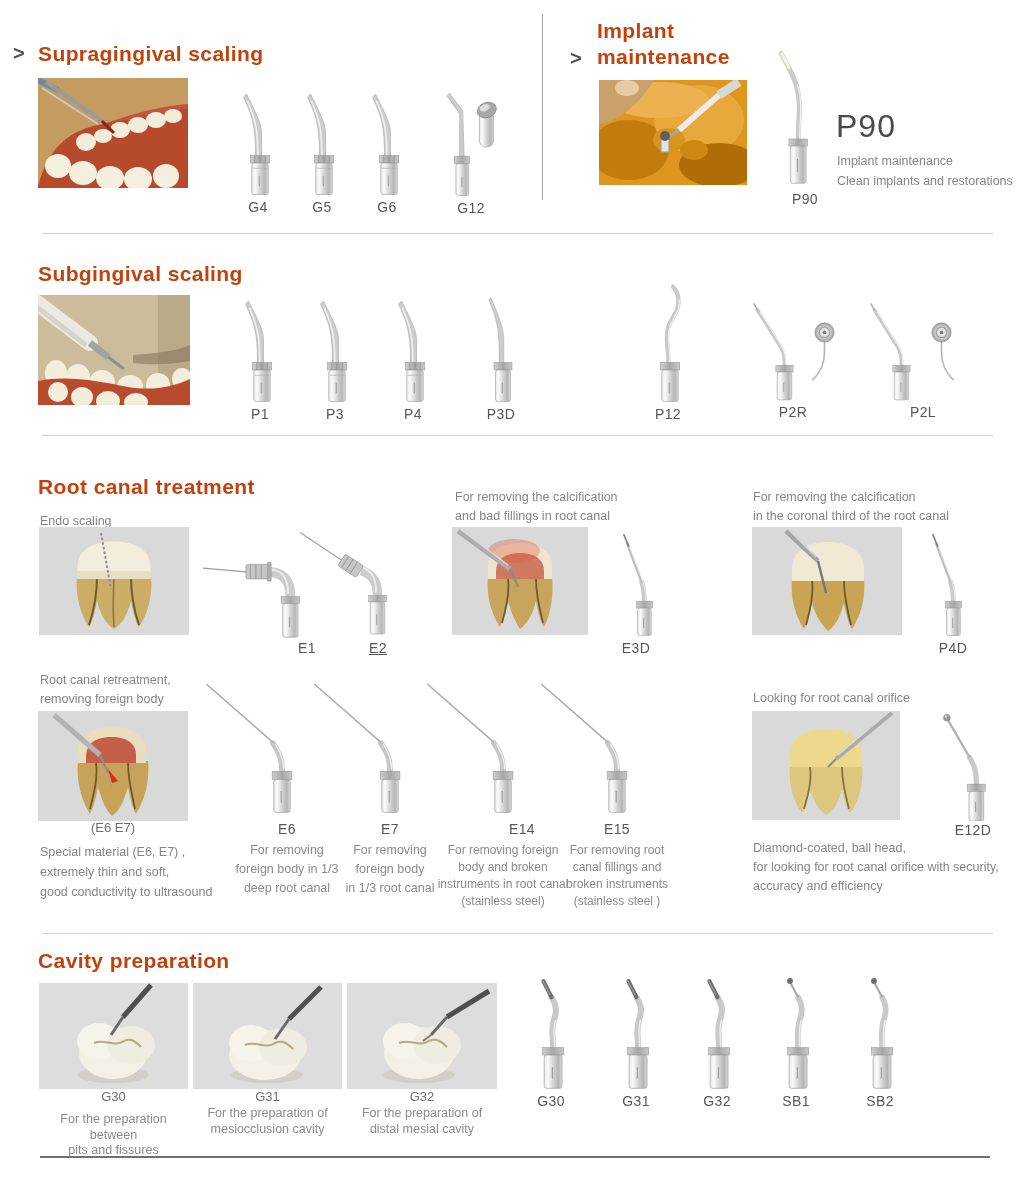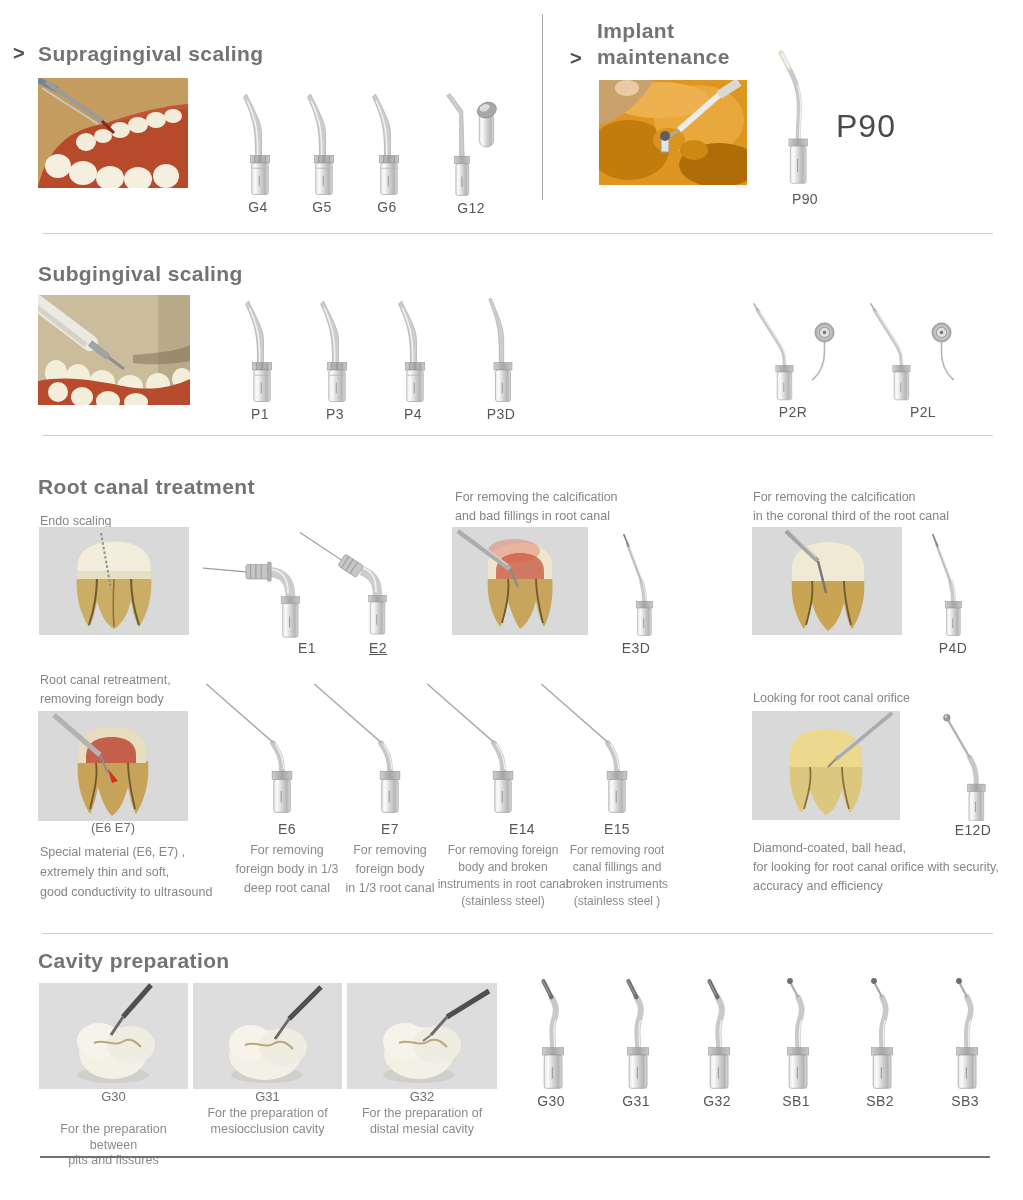--- a/index.html
+++ b/index.html
@@ -1,19 +1,19 @@
 <!DOCTYPE html>
 <html><head>
 <meta charset="utf-8">
 <style>
   html,body{margin:0;padding:0;background:#ffffff;}
   .page{position:relative;width:1023px;height:1200px;background:#ffffff;
         font-family:"Liberation Sans",sans-serif;overflow:hidden;}
   .abs{position:absolute;}
-  .sec-title{font-weight:bold;font-size:21px;color:#737373;letter-spacing:0.4px;white-space:nowrap;}
+  .sec-title{font-weight:bold;font-size:21px;color:#c2410c;letter-spacing:0.4px;white-space:nowrap;}
   .chev{font-weight:bold;font-size:20px;color:#4f4f4f;}
   .subtext{font-size:12.5px;color:#858585;line-height:18.5px;}
   .tip{display:flex;flex-direction:column;align-items:center;}
   .tip-label{font-size:14px;color:#565656;letter-spacing:0.4px;margin-top:3px;white-space:nowrap;}
   .tip-label-abs{position:absolute;font-size:14px;color:#565656;letter-spacing:0.4px;text-align:center;width:64px;}
   .caption{font-size:13px;color:#6f6f6f;text-align:center;}
   .desc{font-size:12.5px;color:#8a8a8a;text-align:center;line-height:19px;}
   .desc-sm{font-size:12px;color:#8a8a8a;text-align:center;line-height:17px;}
   .headline{font-size:32px;color:#4a4a4a;letter-spacing:1px;}
   .div-line{height:1px;background:#cfcfcf;}
@@ -268,20 +268,24 @@
   </div>
 
   <div class="abs" style="left:776px;top:46px;">
     <svg width="43" height="143">
         <use href="#t-p90"></use>
       </svg>
   </div>
   <div class="tip-label-abs" style="left:773px;top:191px;">P90</div>
 
   <div class="abs headline" style="left:836px;top:108px;">P90</div>
+  <div class="abs subtext" style="left:837px;top:151px;line-height:20px;">
+    <span class="line">Implant maintenance</span>
+    <span class="line">Clean implants and restorations</span>
+  </div>
 
   <div class="abs div-line" style="left:42px;top:233px;width:951px;"></div>
 
   <div class="abs sec-title" style="left:38px;top:262px;">Subgingival scaling</div>
 
   <div class="ph" style="left:38px;top:295px;width:152px;height:110px;">
     <svg width="152" height="110" viewBox="0 0 152 110">
       <rect width="152" height="110" fill="#cbbd9c"></rect>
       <rect x="120" width="32" height="110" fill="#b9ab8a"></rect>
       <path d="M95,60 C120,58 140,56 152,50 L152,66 C130,70 110,70 95,68 Z" fill="#7e6a50" opacity="0.5"></path>
@@ -320,20 +324,26 @@
         <use href="#t-std"></use>
       </svg>
     <span class="tip-label">P4</span>
   </div>
   <div class="abs tip" style="left:469px;top:283px;width:64px;">
     <svg width="45" height="120">
         <use href="#t-thin"></use>
       </svg>
     <span class="tip-label">P3D</span>
   </div>
+  <div class="abs tip" style="left:636px;top:283px;width:64px;">
+    <svg width="45" height="120">
+        <use href="#t-s"></use>
+      </svg>
+    <span class="tip-label">P12</span>
+  </div>
 
   <div class="abs" style="left:752px;top:291px;">
     <svg width="53" height="113">
         <use href="#t-probe"></use>
       </svg>
   </div>
   <div class="abs" style="left:809px;top:316px;">
     <svg width="31" height="72">
         <use href="#t-disc"></use>
       </svg>
@@ -569,21 +579,21 @@
       <ellipse cx="90" cy="62" rx="24" ry="19" fill="#efece1"></ellipse>
       <path d="M52,60 C62,55 72,65 82,58 C90,54 96,60 100,64" stroke="#b9a97e" stroke-width="2" fill="none"></path>
       <line x1="142" y1="8" x2="100" y2="34" stroke="#4f4f4f" stroke-width="5"></line>
       <line x1="100" y1="34" x2="84" y2="52" stroke="#6a6a6a" stroke-width="3"></line>
       <line x1="84" y1="52" x2="76" y2="58" stroke="#7c7c7c" stroke-width="2"></line>
     </svg>
   </div>
 
   <div class="abs" style="left:39px;top:1089px;width:149px;">
     <div class="caption">G30</div>
-    <div class="desc" style="line-height:15.5px;font-size:12.5px;margin-top:18px;">
+    <div class="desc" style="line-height:15.5px;font-size:12.5px;margin-top:8px;">
       <span class="line">For the preparation between</span>
       <span class="line">pits and fissures</span>
     </div>
   </div>
   <div class="abs" style="left:193px;top:1089px;width:149px;">
     <div class="caption">G31</div>
     <div class="desc" style="line-height:15.5px;font-size:12.5px;margin-top:2px;">
       <span class="line">For the preparation of</span>
       <span class="line">mesiocclusion cavity</span>
     </div>
@@ -619,22 +629,16 @@
         <use href="#t-sb"></use>
       </svg>
     <span class="tip-label">SB1</span>
   </div>
   <div class="abs tip" style="left:848px;top:968px;width:64px;">
     <svg width="57" height="122">
         <use href="#t-sb"></use>
       </svg>
     <span class="tip-label">SB2</span>
   </div>
-  <div class="abs tip" style="left:933px;top:968px;width:64px;">
-    <svg width="57" height="122">
-        <use href="#t-sb"></use>
-      </svg>
-    <span class="tip-label">SB3</span>
-  </div>
 
   <div class="abs div-dark" style="left:40px;top:1156px;width:950px;"></div>
 
 </div>
 
 </body></html>

